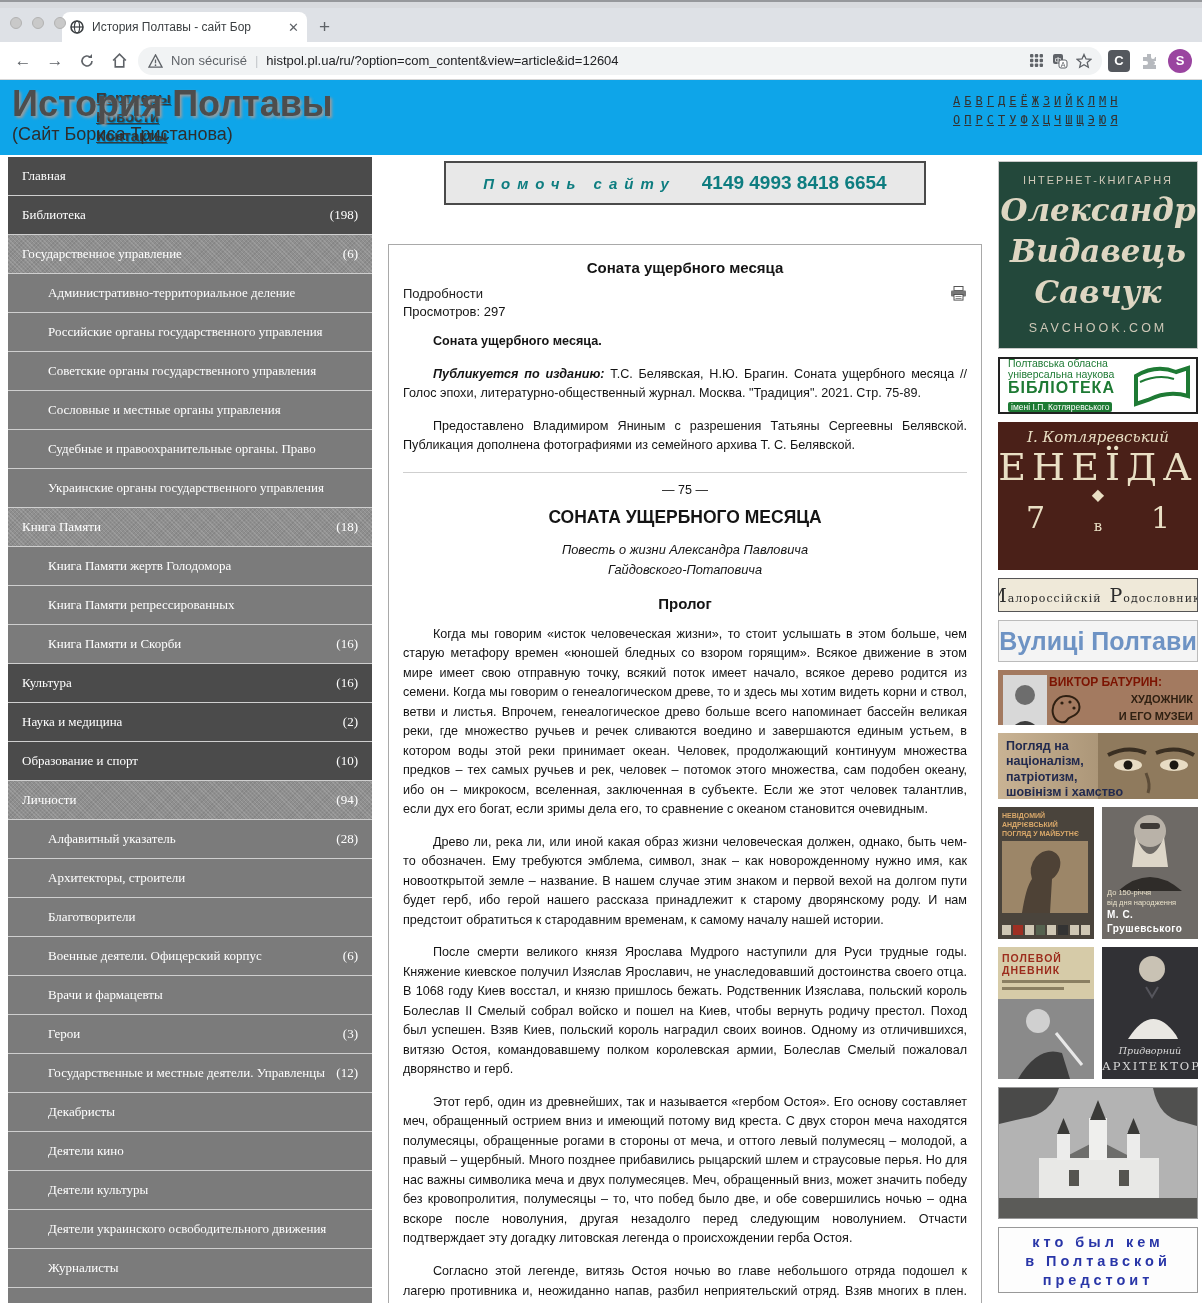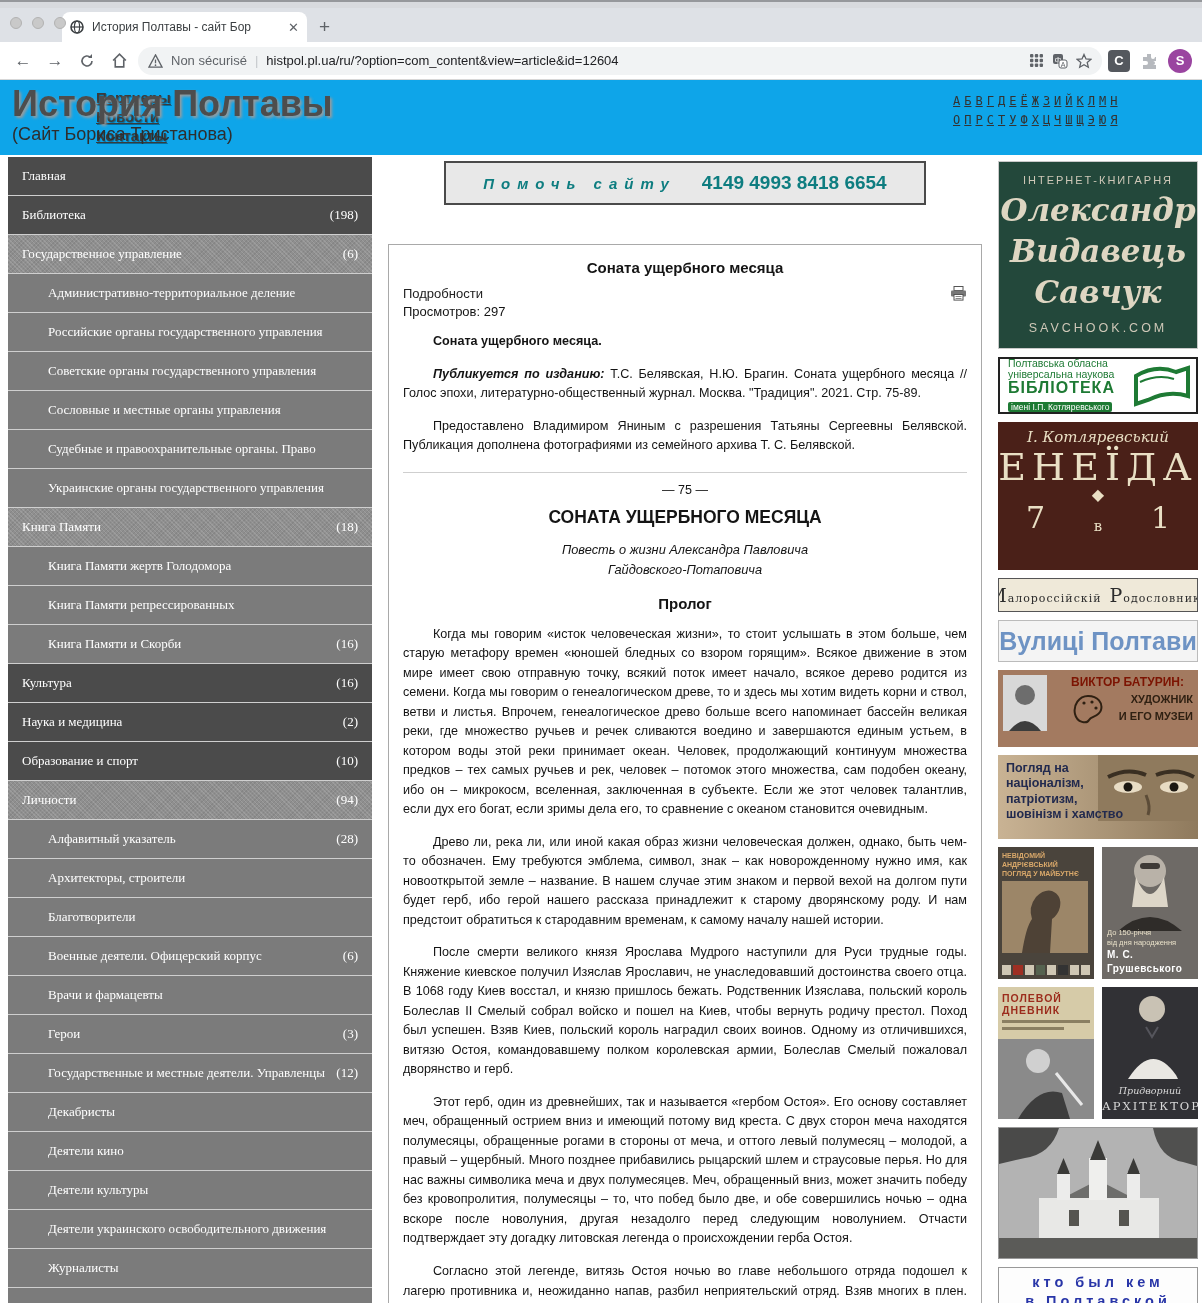--- a/index.html
+++ b/index.html
@@ -91,27 +91,27 @@
   .b-eneida .script { font-family:"DejaVu Serif", serif; font-style:italic; font-size:15px; }
   .b-eneida .big { font-family:"DejaVu Serif", serif; font-size:38px; letter-spacing:6px; line-height:1.15; }
   .b-eneida .dia { font-size:16px; line-height:10px; }
   .b-eneida .row { display:flex; justify-content:space-between; align-items:flex-end; padding:0 28px; font-family:"DejaVu Serif", serif; }
   .b-eneida .n { font-size:30px; } .b-eneida .v { font-size:15px; }
   .b-rodo { height:34px; background:#efe9d9; border:1px solid #555; display:flex; align-items:center; justify-content:center; gap:8px; }
   .b-rodo span { font-family:"DejaVu Serif", serif; font-size:11px; color:#2c2c2c; letter-spacing:1px; }
   .b-rodo span::first-letter { font-size:19px; }
   .b-vulytsi { height:42px; background:#f4f4f4; border:1px solid #bbb; display:flex; align-items:center; justify-content:center; }
   .b-vulytsi span { color:#6e93c4; font-weight:bold; font-size:25px; }
-  .b-baturyn { height:77px; background:#a37a60; display:flex; padding:5px; gap:24px; }
+  .b-baturyn { height:55px; background:#a37a60; display:flex; padding:5px; gap:2px; }
   .b-baturyn .photo { width:44px; height:56px; background:#ddd; flex:none; }
   .b-baturyn .tx { flex:1; }
   .b-baturyn .t { color:#7c1402; font-weight:bold; font-size:12px; }
   .b-baturyn .bottom { display:flex; justify-content:space-between; align-items:flex-end; margin-top:2px; }
   .b-baturyn .lines { text-align:right; color:#2f2012; font-weight:bold; font-size:11px; line-height:1.5; }
-  .b-pohliad { height:84px; background:linear-gradient(90deg,#c9b394,#8f7a5d); position:relative; padding:6px 1px 0 8px; }
+  .b-pohliad { height:66px; background:linear-gradient(90deg,#c9b394,#8f7a5d); position:relative; padding:6px 1px 0 8px; }
   .b-pohliad span { display:block; color:#222a4e; font-weight:bold; font-size:12.5px; line-height:1.22; position:relative; z-index:2; }
   .b-pohliad svg { position:absolute; right:0; top:0; z-index:1; }
   .covers { display:grid; grid-template-columns:1fr 1fr; gap:8px; margin-bottom:8px; }
   .cover { height:132px; position:relative; overflow:hidden; }
   .c-andr { background:#4a443c; padding:4px; }
   .c-andr .t { color:#d9a86a; font-size:7px; font-weight:bold; line-height:1.3; }
   .c-andr .chips { position:absolute; bottom:4px; left:4px; right:4px; display:flex; gap:2px; }
   .c-andr .chips i { flex:1; height:10px; background:#cfc7b4; }
   .c-andr .chips i:nth-child(1){background:#a33.} 
   .c-hrush { background:#6e6a66; }

